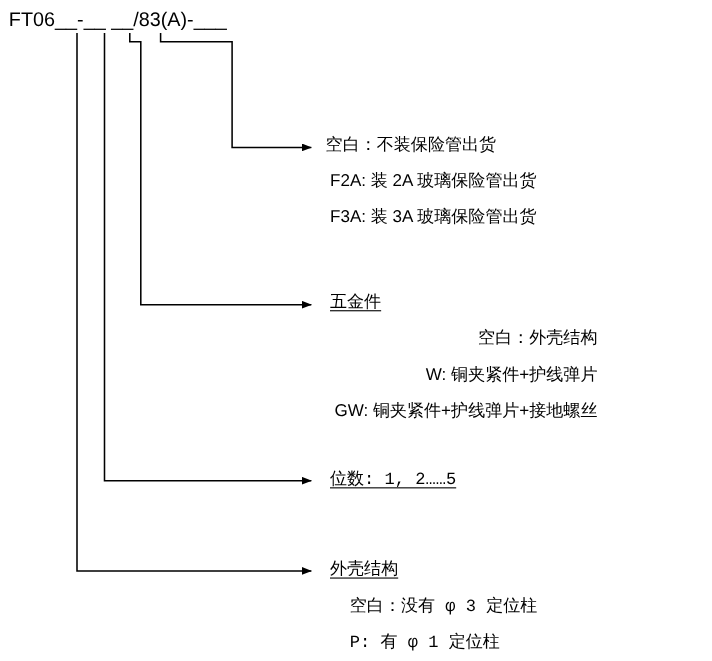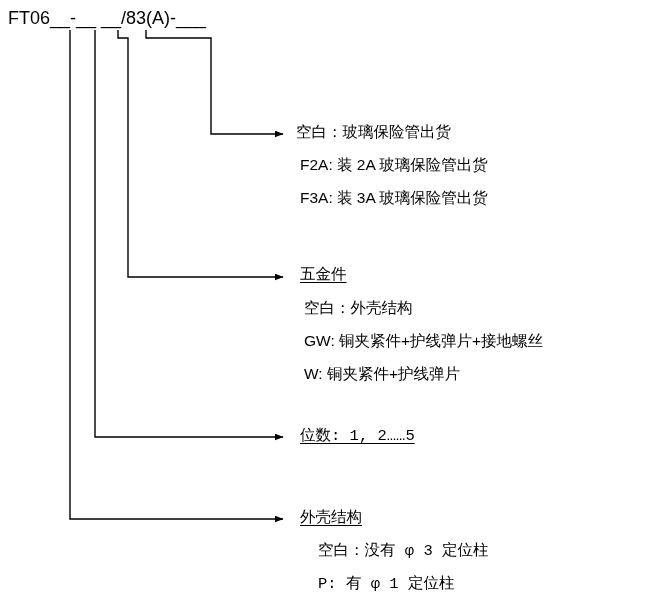--- a/index.html
+++ b/index.html
@@ -46,21 +46,21 @@
     text-decoration: underline;
     text-underline-offset: 3px;
     font-family: Liberation Mono, monospace;
   }
   .gline {
     font-size: 15.5px;
     white-space: nowrap;
     line-height: 20px;
     margin-top: 13px;
   }
-  .indent1 { padding-left: 4px; }
+  .indent1 { padding-left: 4px; text-align: right; }
   .indent2 { padding-left: 18px; font-family: Liberation Mono, monospace; }
 </style>
 </head>
 <body>
 
 <div id="root">
 
   <div class="code">FT06__-__ __/83(A)-___</div>
 
   <svg id="lines" viewBox="0 0 647 601" xmlns="http://www.w3.org/2000/svg">
@@ -75,30 +75,30 @@
 
       <path d="M118,30 L118,38 L128,38 L128,277 L283,277" marker-end="url(#arrow)"></path>
 
       <path d="M95,30 L95,38 L95,437 L283,437" marker-end="url(#arrow)"></path>
 
       <path d="M70,30 L70,38 L70,519 L283,519" marker-end="url(#arrow)"></path>
     </g>
   </svg>
 
   <div class="group" style="left:296px; top:122px;">
-    <div class="gtitle">空白：玻璃保险管出货</div>
+    <div class="gtitle">空白：不装保险管出货</div>
     <div class="gline indent1">F2A:  装 2A 玻璃保险管出货</div>
     <div class="gline indent1">F3A:  装 3A 玻璃保险管出货</div>
   </div>
 
   <div class="group" style="left:300px; top:265px;">
     <div class="gtitle underline">五金件</div>
     <div class="gline indent1">空白：外壳结构</div>
+    <div class="gline indent1">W:  铜夹紧件+护线弹片</div>
     <div class="gline indent1">GW:  铜夹紧件+护线弹片+接地螺丝</div>
-    <div class="gline indent1">W:  铜夹紧件+护线弹片</div>
   </div>
 
   <div class="group" style="left:300px; top:426px;">
     <div class="gtitle underline">位数: 1, 2……5</div>
   </div>
 
   <div class="group" style="left:300px; top:508px;">
     <div class="gtitle underline">外壳结构</div>
     <div class="gline indent2">空白：没有 φ 3 定位柱</div>
     <div class="gline indent2">P:  有 φ 1 定位柱</div>

